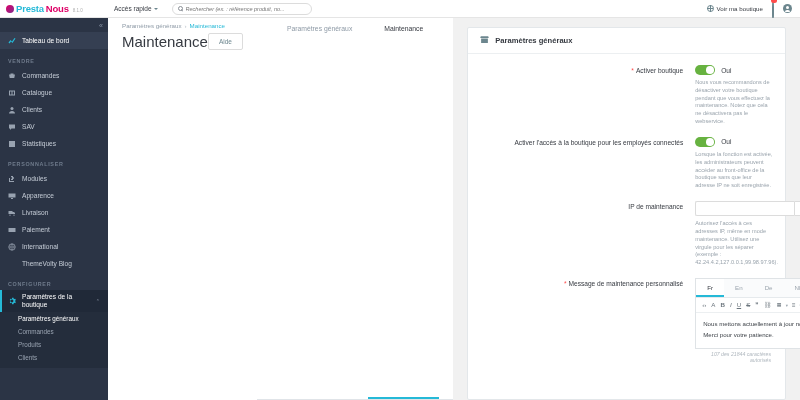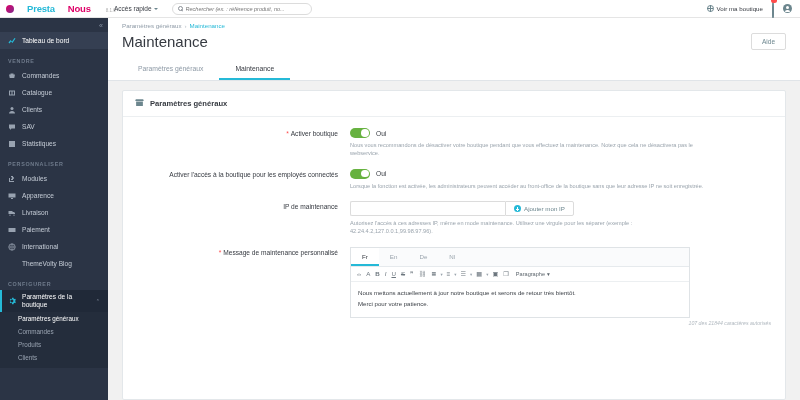--- a/index.html
+++ b/index.html
@@ -9,21 +9,21 @@
     background: #f1f1f1; overflow: hidden;
   }
   body { display: flex; flex-direction: column; }
 
   
   .topbar {
     height: 18px; background: #ffffff; flex: 0 0 18px;
     display: flex; align-items: center;
     border-bottom: 1px solid #e5e5e5; position: relative; z-index: 30;
   }
-  .brand { display: flex; align-items: baseline; gap: 13px; padding-left: 6px; width: 108px; }
+  .brand { display: flex; align-items: baseline; gap: 2px; padding-left: 6px; width: 108px; }
   .brand-logo {
     width: 8px; height: 8px; border-radius: 50%;
     background: linear-gradient(135deg,#df0067 0%,#7e2d8f 100%);
     position: relative; top: 1px; flex: 0 0 8px;
   }
   .brand-presta { font-size: 9.5px; font-weight: bold; color: #25b9d7; letter-spacing: -.2px; }
   .brand-shop  { font-size: 9.5px; font-weight: bold; color: #df0067; letter-spacing: -.2px; }
   .brand-ver   { font-size: 4.5px; color: #b0b0b0; margin-left: 2px; }
 
   .quick-access {
@@ -97,21 +97,21 @@
 
   .subnav { background: #242d3c; padding-bottom: 4px; }
   .subnav-item {
     font-size: 6.3px; color: #9aa4b2; padding: 3px 8px 3px 18px; cursor: pointer; white-space: nowrap;
   }
   .subnav-item.active { color: #ffffff; }
 
   .no-ico { width: 8px; flex: 0 0 8px; }
 
   
-  .main { flex: 1; display: flex; flex-direction: column; min-width: 0; background: #f1f1f1; justify-content: space-between; }
+  .main { flex: 1; display: flex; flex-direction: row; min-width: 0; background: #f1f1f1; justify-content: space-between; }
 
   .page-head { background: #fff; padding: 4px 14px 0; }
   .breadcrumb { font-size: 6.2px; color: #8e9aa6; display: flex; align-items: center; gap: 3px; }
   .breadcrumb .sep { color: #bac3cb; }
   .breadcrumb .bc-current { color: #25b9d7; cursor: pointer; }
   .title-row { display: flex; align-items: center; justify-content: space-between; padding: 4px 0 8px; }
   .page-title { font-size: 15px; font-weight: normal; color: #363a41; }
   .help-btn {
     font-size: 6.5px; color: #6c868e; background: #fff;
     border: 1px solid #dcdcdc; border-radius: 2px;

